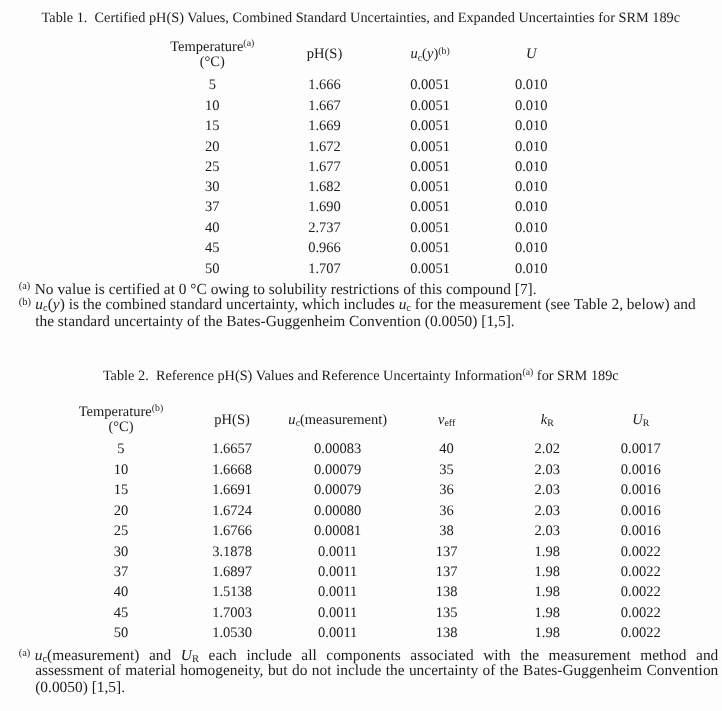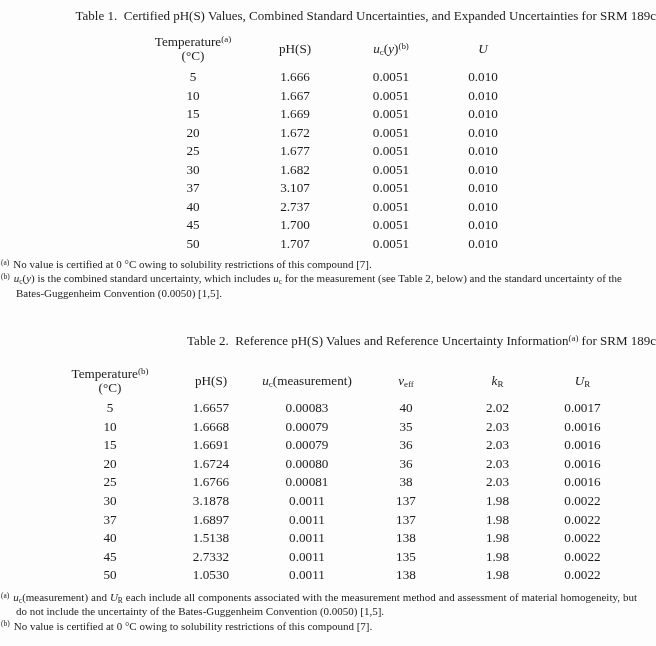--- a/index.html
+++ b/index.html
@@ -6,21 +6,21 @@
   .page{
     position:relative;
     width:656px;height:646px;
     background:#fdfdfd;
     color:#1c1c1c;
     font-family:"Liberation Serif","DejaVu Serif",serif;
     overflow:hidden;
   }
   .title{
     position:absolute;left:0;width:656px;
-    text-align:right;
+    text-align:center;
     font-size:13px;line-height:15px;
     white-space:nowrap;
   }
   .datatable{
     position:absolute;
     border-collapse:collapse;table-layout:fixed;
   }
   .datatable th,.datatable td{
     font-weight:normal;
     text-align:center;
@@ -28,22 +28,22 @@
     font-size:13.2px;
   }
   .datatable thead th{vertical-align:middle;height:39px;line-height:13.9px;}
   #t2 thead th{height:36px;margin-top:28px;}
   #t1 tbody td{height:18.5px;line-height:18.5px;}
   #t2 tbody td{height:18.6px;line-height:18.6px;}
   sup{font-size:0.68em;position:relative;top:-0.42em;vertical-align:baseline;line-height:0;}
   sub{font-size:0.68em;position:relative;top:0.22em;vertical-align:baseline;line-height:0;}
   i{font-style:italic;}
   .footnotes{
-    position:absolute;left:1px;width:636px;
-    font-size:11px;line-height:14.3px;
+    position:absolute;left:17px;width:636px;
+    font-size:14px;line-height:14.3px;
   }
   .footnote{padding-left:15px;text-indent:-15px;}
   .fns2 .footnote{text-align:justify;}
   .fn-marker{margin-right:4px;}
 </style>
 </head>
 <body>
 
 <div class="page">
 
@@ -99,33 +99,33 @@
           <td>0.010</td>
         </tr>
         <tr>
           <td>30</td>
           <td>1.682</td>
           <td>0.0051</td>
           <td>0.010</td>
         </tr>
         <tr>
           <td>37</td>
-          <td>3.107</td>
+          <td>1.690</td>
           <td>0.0051</td>
           <td>0.010</td>
         </tr>
         <tr>
           <td>40</td>
           <td>2.737</td>
           <td>0.0051</td>
           <td>0.010</td>
         </tr>
         <tr>
           <td>45</td>
-          <td>1.700</td>
+          <td>0.966</td>
           <td>0.0051</td>
           <td>0.010</td>
         </tr>
         <tr>
           <td>50</td>
           <td>1.707</td>
           <td>0.0051</td>
           <td>0.010</td>
         </tr>
       </tbody>
@@ -220,35 +220,34 @@
         <tr>
           <td>40</td>
           <td>1.5138</td>
           <td>0.0011</td>
           <td>138</td>
           <td>1.98</td>
           <td>0.0022</td>
         </tr>
         <tr>
           <td>45</td>
-          <td>2.7332</td>
+          <td>1.7003</td>
           <td>0.0011</td>
           <td>135</td>
           <td>1.98</td>
           <td>0.0022</td>
         </tr>
         <tr>
           <td>50</td>
           <td>1.0530</td>
           <td>0.0011</td>
           <td>138</td>
           <td>1.98</td>
           <td>0.0022</td>
         </tr>
       </tbody>
   </table>
 
   <div class="footnotes fns2" style="top:590px;">
       <div class="footnote"><sup class="fn-marker">(a)</sup><i>u</i><sub>c</sub><span>(measurement) and </span><i>U</i><sub>R</sub><span> each include all components associated with the measurement method and assessment of material homogeneity, but do not include the uncertainty of the Bates-Guggenheim Convention (0.0050) [1,5].</span></div>
-      <div class="footnote"><sup class="fn-marker">(b)</sup><span>No value is certified at 0 °C owing to solubility restrictions of this compound [7].</span></div>
     </div>
 
 </div>
 
 </body></html>

